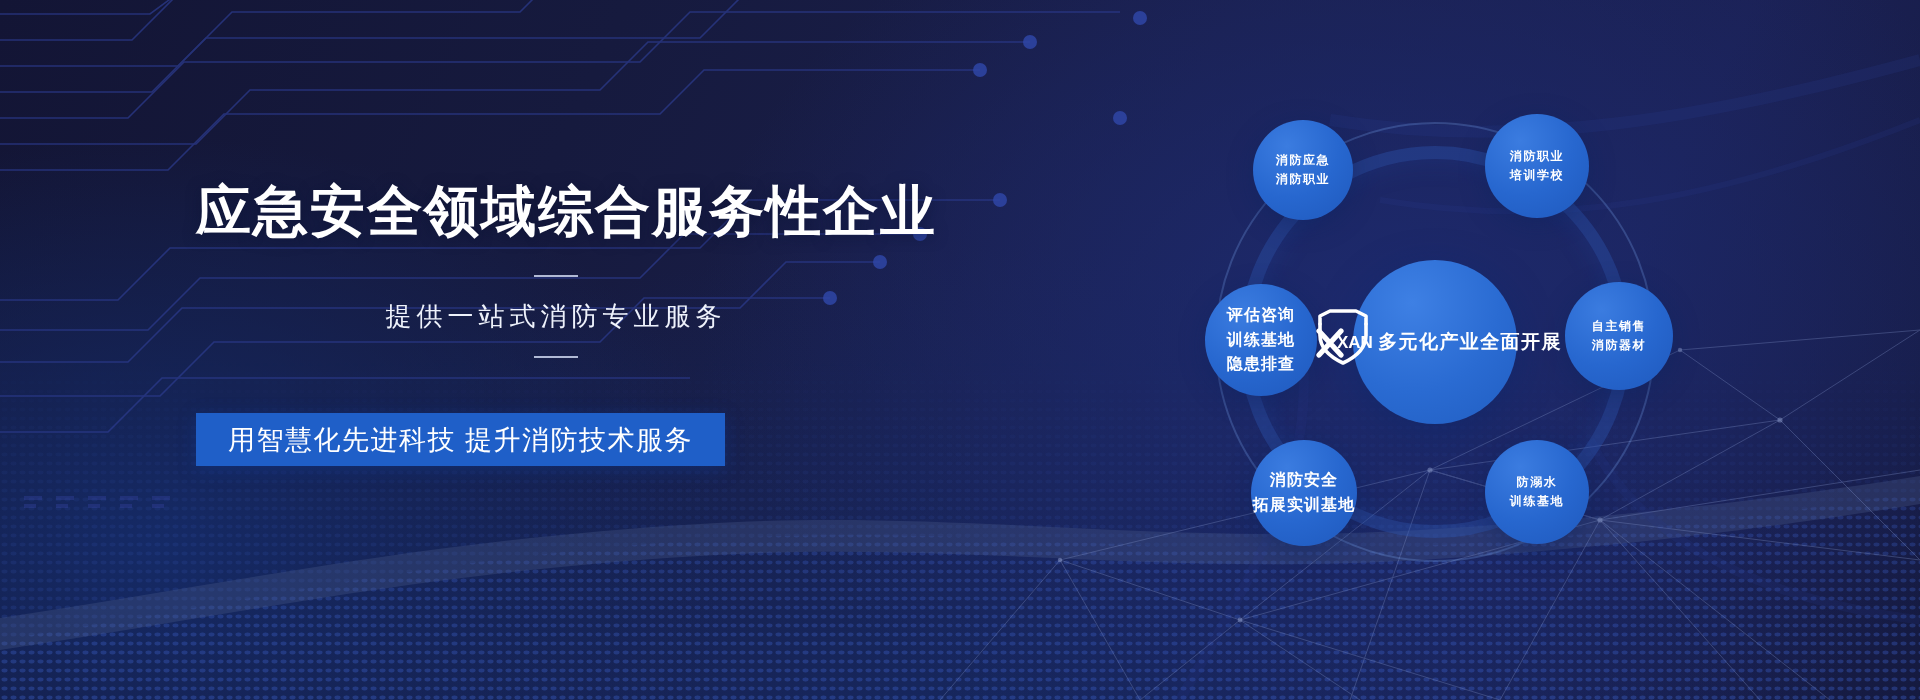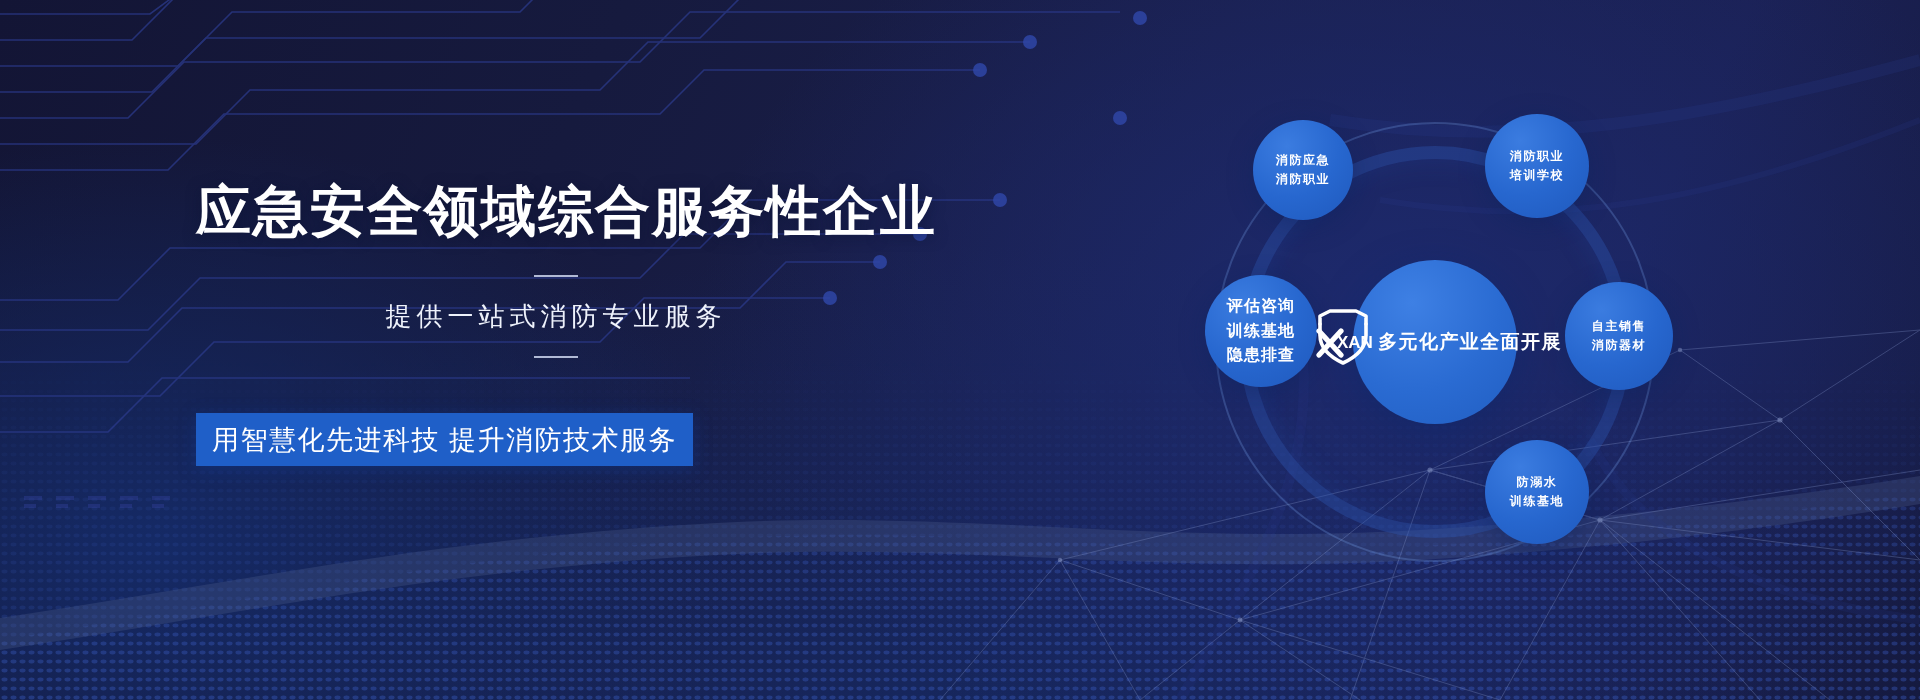--- a/index.html
+++ b/index.html
@@ -62,21 +62,21 @@
     color:#c2cbe4;
     white-space:nowrap;
   }
 
   .cta{
     margin-top:55px;
     display:inline-flex;
     align-items:center;
     justify-content:center;
     height:53px;
-    padding:0 16px;
+    padding:0 32px;
     background:#1f5fc8;
     border:none;
     cursor:pointer;
     box-shadow:0 4px 18px rgba(15,55,140,.45);
   }
   .cta-text{
     font-size:27px;
     letter-spacing:1.5px;
     color:#ffffff;
     white-space:nowrap;
@@ -120,21 +120,21 @@
   }
   .bubble .ln{
     font-size:12px;
     line-height:1.55;
     letter-spacing:1.6px;
     font-weight:bold;
     white-space:nowrap;
   }
 
   
-  .b0{ width:112px; height:112px; left:50px;  top:183px;text-align:right; }   
+  .b0{ width:112px; height:112px; left:50px;  top:192px;text-align:right; }   
   .b1{ width:100px; height:100px; left:98px;  top:28px;  }   
   .b2{ width:104px; height:104px; left:330px; top:22px;  }   
   .b3{ width:108px; height:108px; left:410px; top:190px; }   
   .b4{ width:104px; height:104px; left:330px; top:348px; }   
   .b5{ width:106px; height:106px; left:96px;  top:348px; }   
 
   .b0 .ln, .b5 .ln{ font-size:16px; letter-spacing:1.1px; }
 
   .core{
     position:absolute;
@@ -313,20 +313,24 @@
     <div class="bubble b4">
       <span class="ln">防溺水</span>
       <span class="ln">训练基地</span>
     </div>
 
     <div class="bubble b3">
       <span class="ln">自主销售</span>
       <span class="ln">消防器材</span>
     </div>
 
+    <div class="bubble b5">
+      <span class="ln">消防安全</span>
+      <span class="ln">拓展实训基地</span>
+    </div>
 
     <div class="core">
       <span class="logo">
         <svg width="70" height="62" viewBox="0 0 70 62">
 
           <path d="M12 17 L12 9 L22 4 L48 4 L58 9 L58 17" fill="none" stroke="#ffffff" stroke-width="3.6" stroke-linecap="round" stroke-linejoin="round"></path>
           <path d="M12 17 L12 28 C12 41 22 50 35 56 C48 50 58 41 58 28 L58 17" fill="none" stroke="#ffffff" stroke-width="3.6" stroke-linecap="round" stroke-linejoin="round"></path>
 
           <path d="M11 24 L33 48 M33 24 L11 48" fill="none" stroke="#ffffff" stroke-width="5.2" stroke-linecap="round"></path>
 

